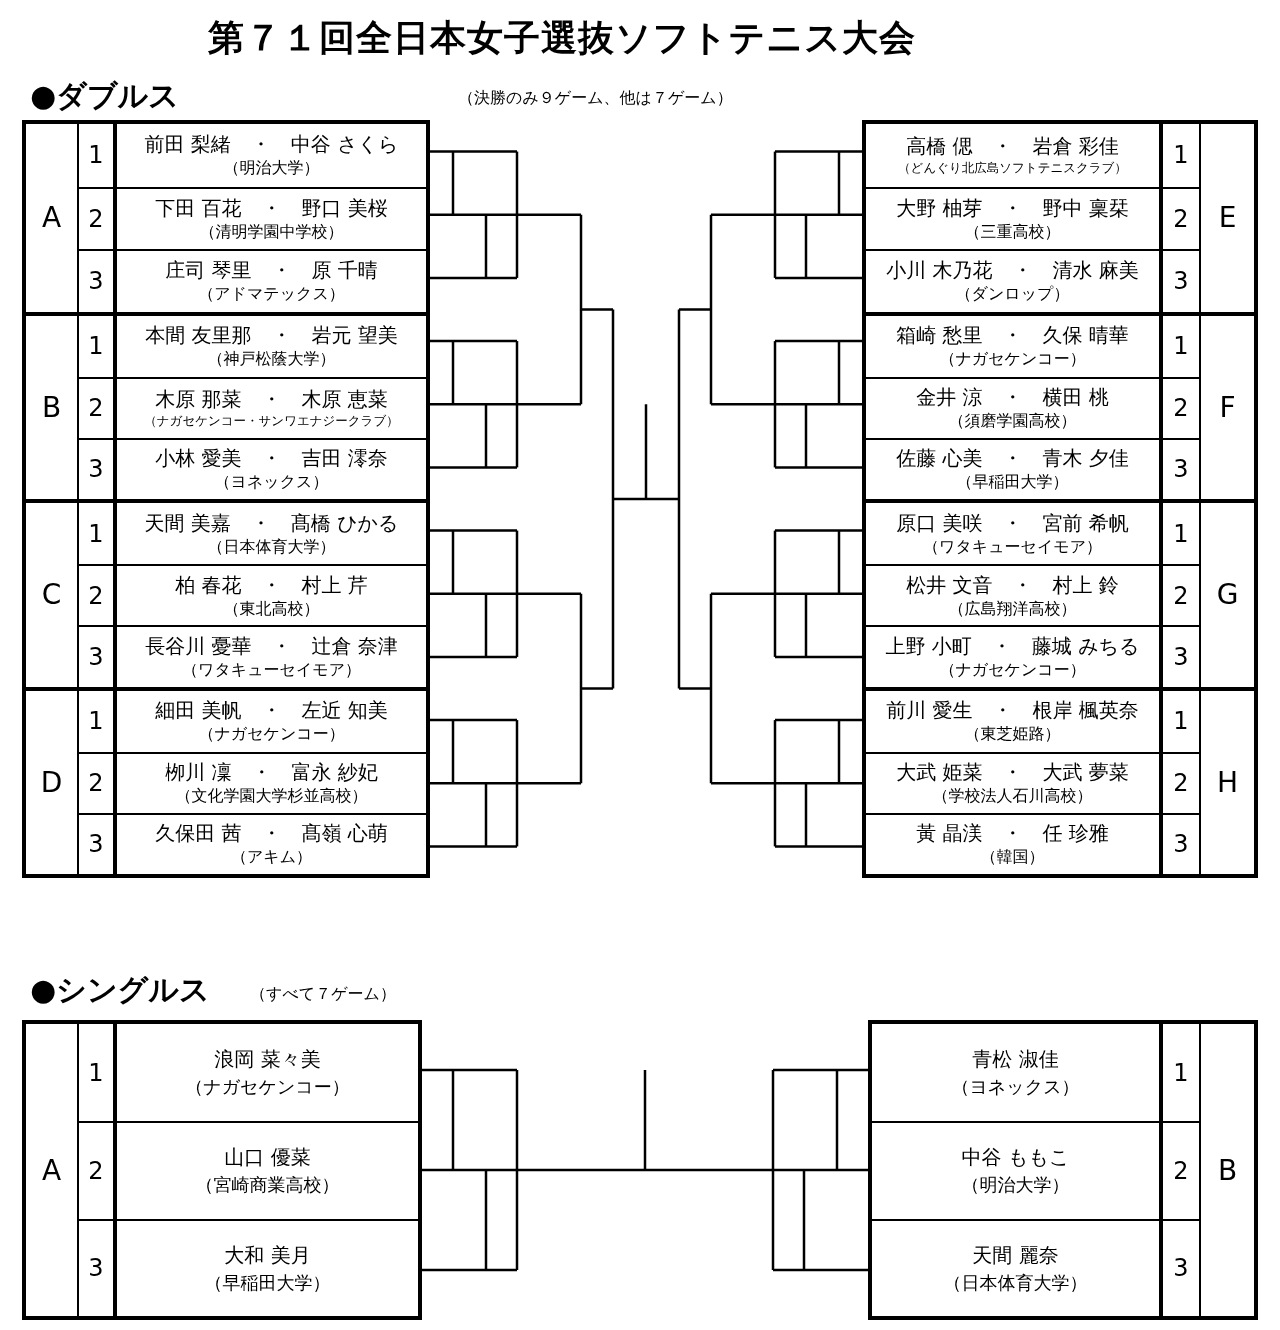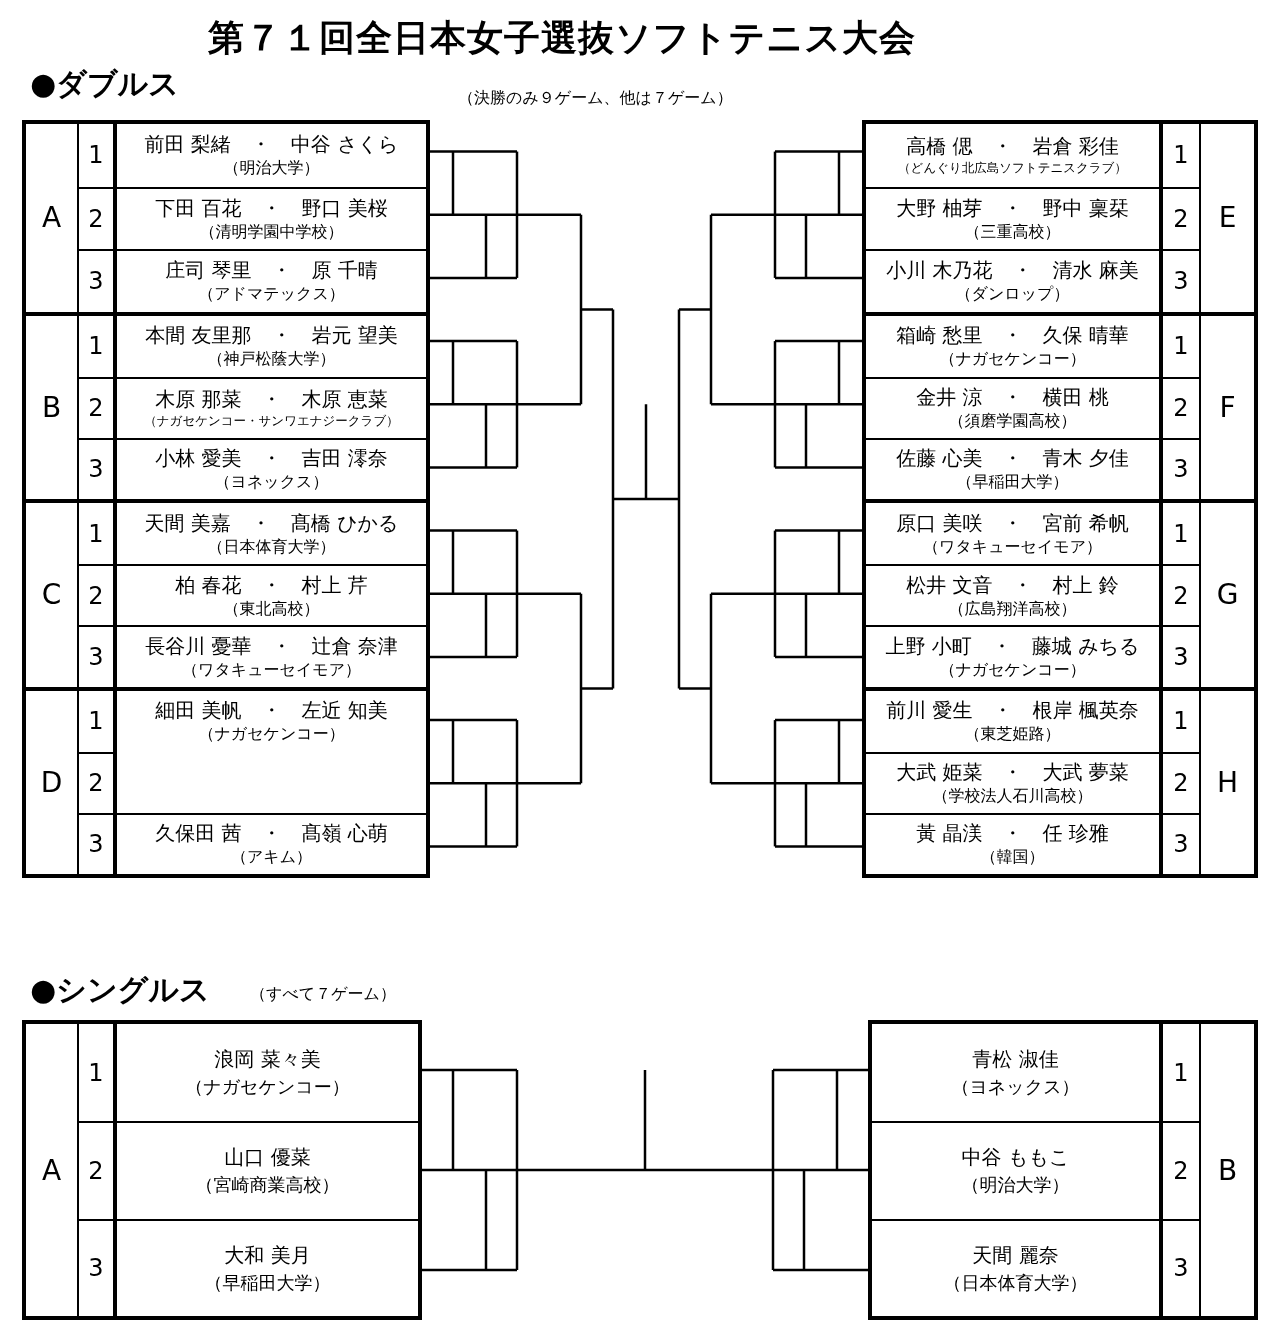--- a/index.html
+++ b/index.html
@@ -118,21 +118,21 @@
       <line x1="773" y1="1070" x2="868" y2="1070" stroke="#000" stroke-width="2.5"></line>
       <line x1="773" y1="1270" x2="868" y2="1270" stroke="#000" stroke-width="2.5"></line>
       <line x1="837" y1="1070" x2="837" y2="1170" stroke="#000" stroke-width="2.5"></line>
       <line x1="804" y1="1170" x2="804" y2="1270" stroke="#000" stroke-width="2.5"></line>
       <line x1="773" y1="1070" x2="773" y2="1270" stroke="#000" stroke-width="2.5"></line>
       <line x1="645" y1="1070" x2="645" y2="1170" stroke="#000" stroke-width="2.5"></line>
     </svg>
 
   <div class="title">第７１回全日本女子選抜ソフトテニス大会</div>
 
-  <div class="sec-heading" style="left:30px; top:64px;">●ダブルス</div>
+  <div class="sec-heading" style="left:30px; top:76px;">●ダブルス</div>
   <div class="sec-note" style="left:458px; top:88px;">（決勝のみ９ゲーム、他は７ゲーム）</div>
 
   <div class="bracket-box" style="left:22px; top:120px; width:408px; height:758px; grid-template-rows:repeat(4,1fr);">
 
     <section class="group cols-left">
       <div class="letter">A</div>
       <div class="seed r0">1</div>
       <div class="team r0">
         <div class="names">前田 梨緒　・　中谷 さくら</div>
         <div class="club">（明治大学）</div>
@@ -188,20 +188,24 @@
     </section>
 
     <section class="group cols-left">
       <div class="letter">D</div>
       <div class="seed r0">1</div>
       <div class="team r0">
         <div class="names">細田 美帆　・　左近 知美</div>
         <div class="club">（ナガセケンコー）</div>
       </div>
       <div class="seed r1">2</div>
+      <div class="team r1">
+        <div class="names">栁川 凜　・　富永 紗妃</div>
+        <div class="club">（文化学園大学杉並高校）</div>
+      </div>
       <div class="seed r2">3</div>
       <div class="team r2">
         <div class="names">久保田 茜　・　髙嶺 心萌</div>
         <div class="club">（アキム）</div>
       </div>
     </section>
   </div>
 
   <div class="bracket-box" style="left:862px; top:120px; width:396px; height:758px; grid-template-rows:repeat(4,1fr);">
 

